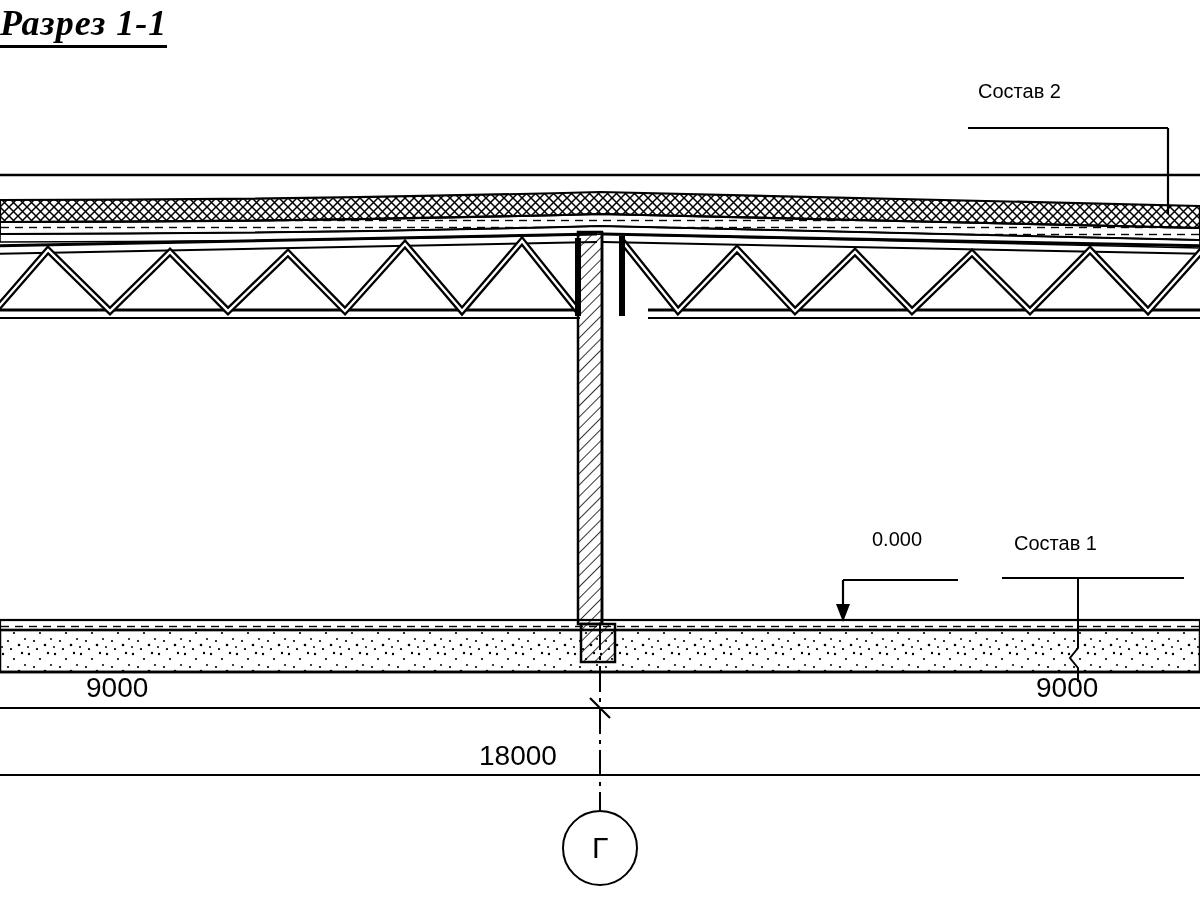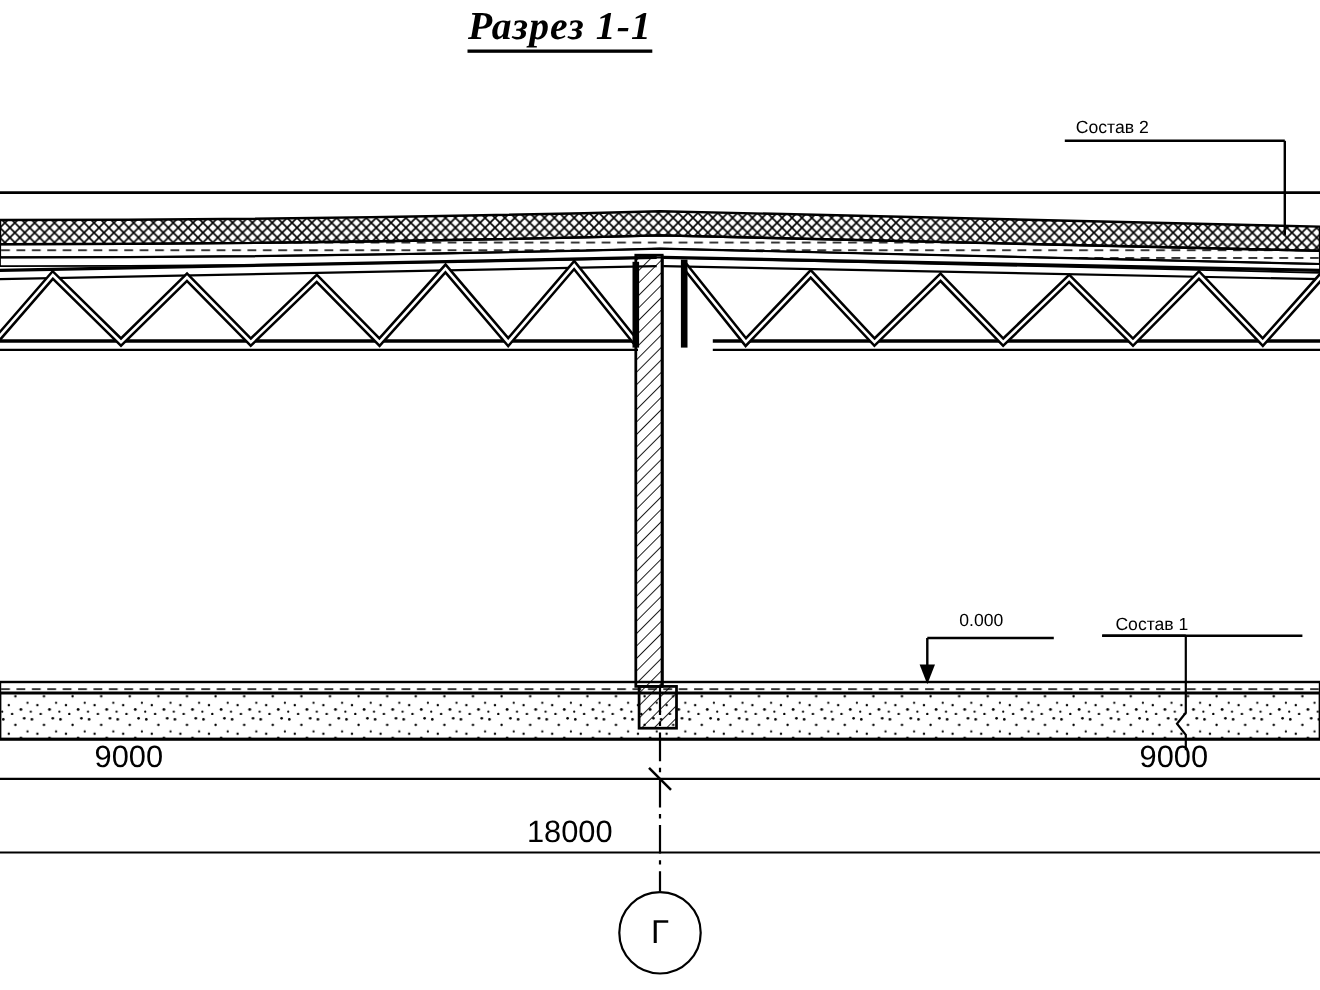--- a/index.html
+++ b/index.html
@@ -14,37 +14,35 @@
     background: #ffffff;
     overflow: hidden;
     font-family: "Liberation Sans", sans-serif;
     color: #000000;
   }
   .title {
     position: absolute;
     left: 0;
     top: 2px;
     width: 1018px;
-    text-align: center;
     font-family: "Liberation Serif", serif;
     font-style: italic;
     font-weight: 700;
     font-size: 36px;
     letter-spacing: 1px;
   }
   .title span {
     border-bottom: 3px solid #000;
     padding-bottom: 2px;
   }
   .lbl {
     position: absolute;
     font-family: "Liberation Sans", sans-serif;
-    font-size: 16px;
+    font-size: 20px;
     white-space: nowrap;
-    margin-top: 28px;
   }
   .lbl-sm {
     position: absolute;
     font-family: "Liberation Sans", sans-serif;
     font-size: 28px;
     white-space: nowrap;
   }
   svg.layer {
     position: absolute;
     left: 0;

